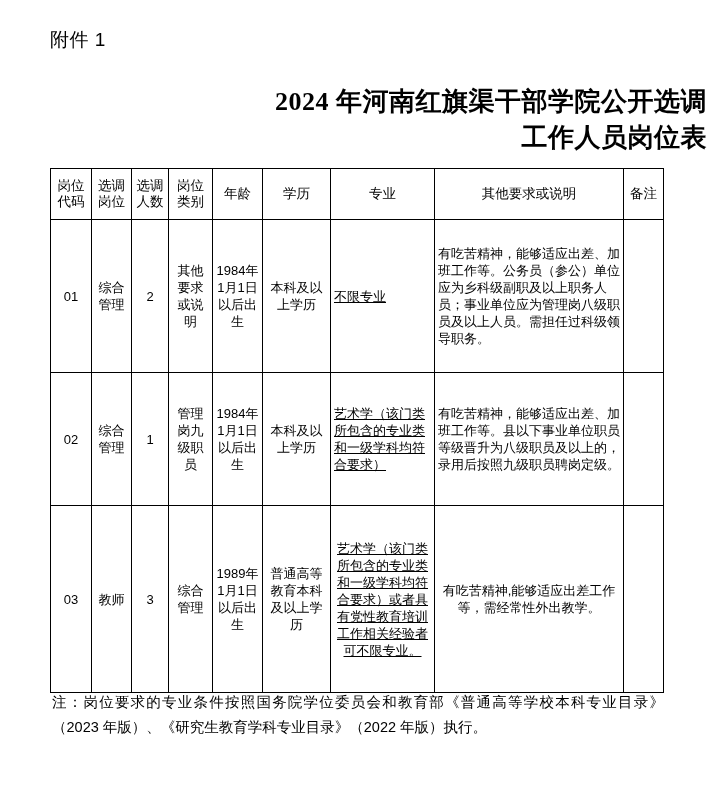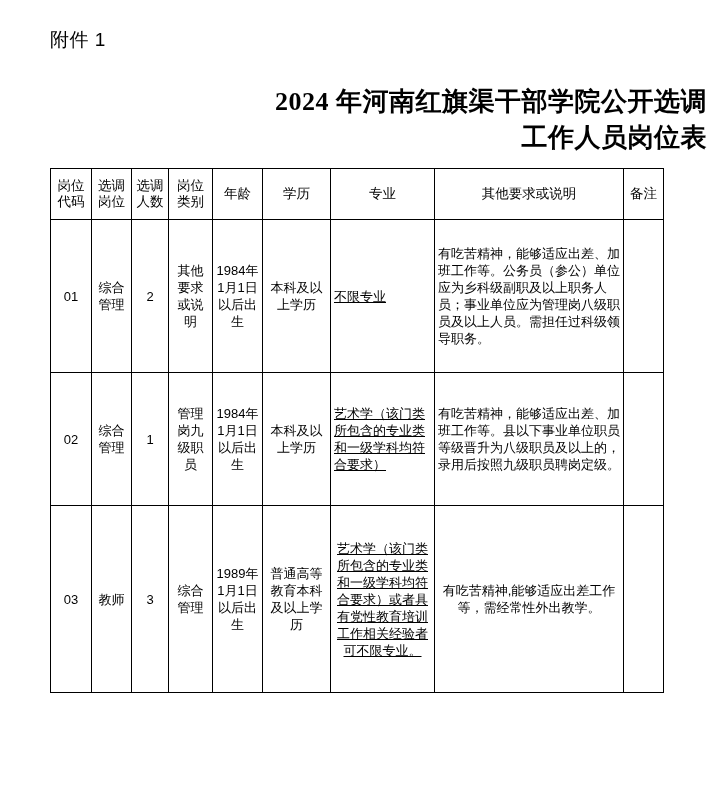--- a/index.html
+++ b/index.html
@@ -172,14 +172,15 @@
         <td class="ctr">综合管理</td>
         <td class="ctr">1989年1月1日以后出生</td>
         <td class="ctr">普通高等教育本科及以上学历</td>
         <td class="major-cell">艺术学（该门类所包含的专业类和一级学科均符合要求）或者具有党性教育培训工作相关经验者可不限专业。</td>
         <td class="other-cell">有吃苦精神,能够适应出差工作等，需经常性外出教学。</td>
         <td class="ctr"></td>
       </tr>
     </tbody>
   </table>
 
+  <div class="footer-note">注：岗位要求的专业条件按照国务院学位委员会和教育部《普通高等学校本科专业目录》（2023 年版）、《研究生教育学科专业目录》（2022 年版）执行。</div>
 
 </div>
 
 </body></html>

